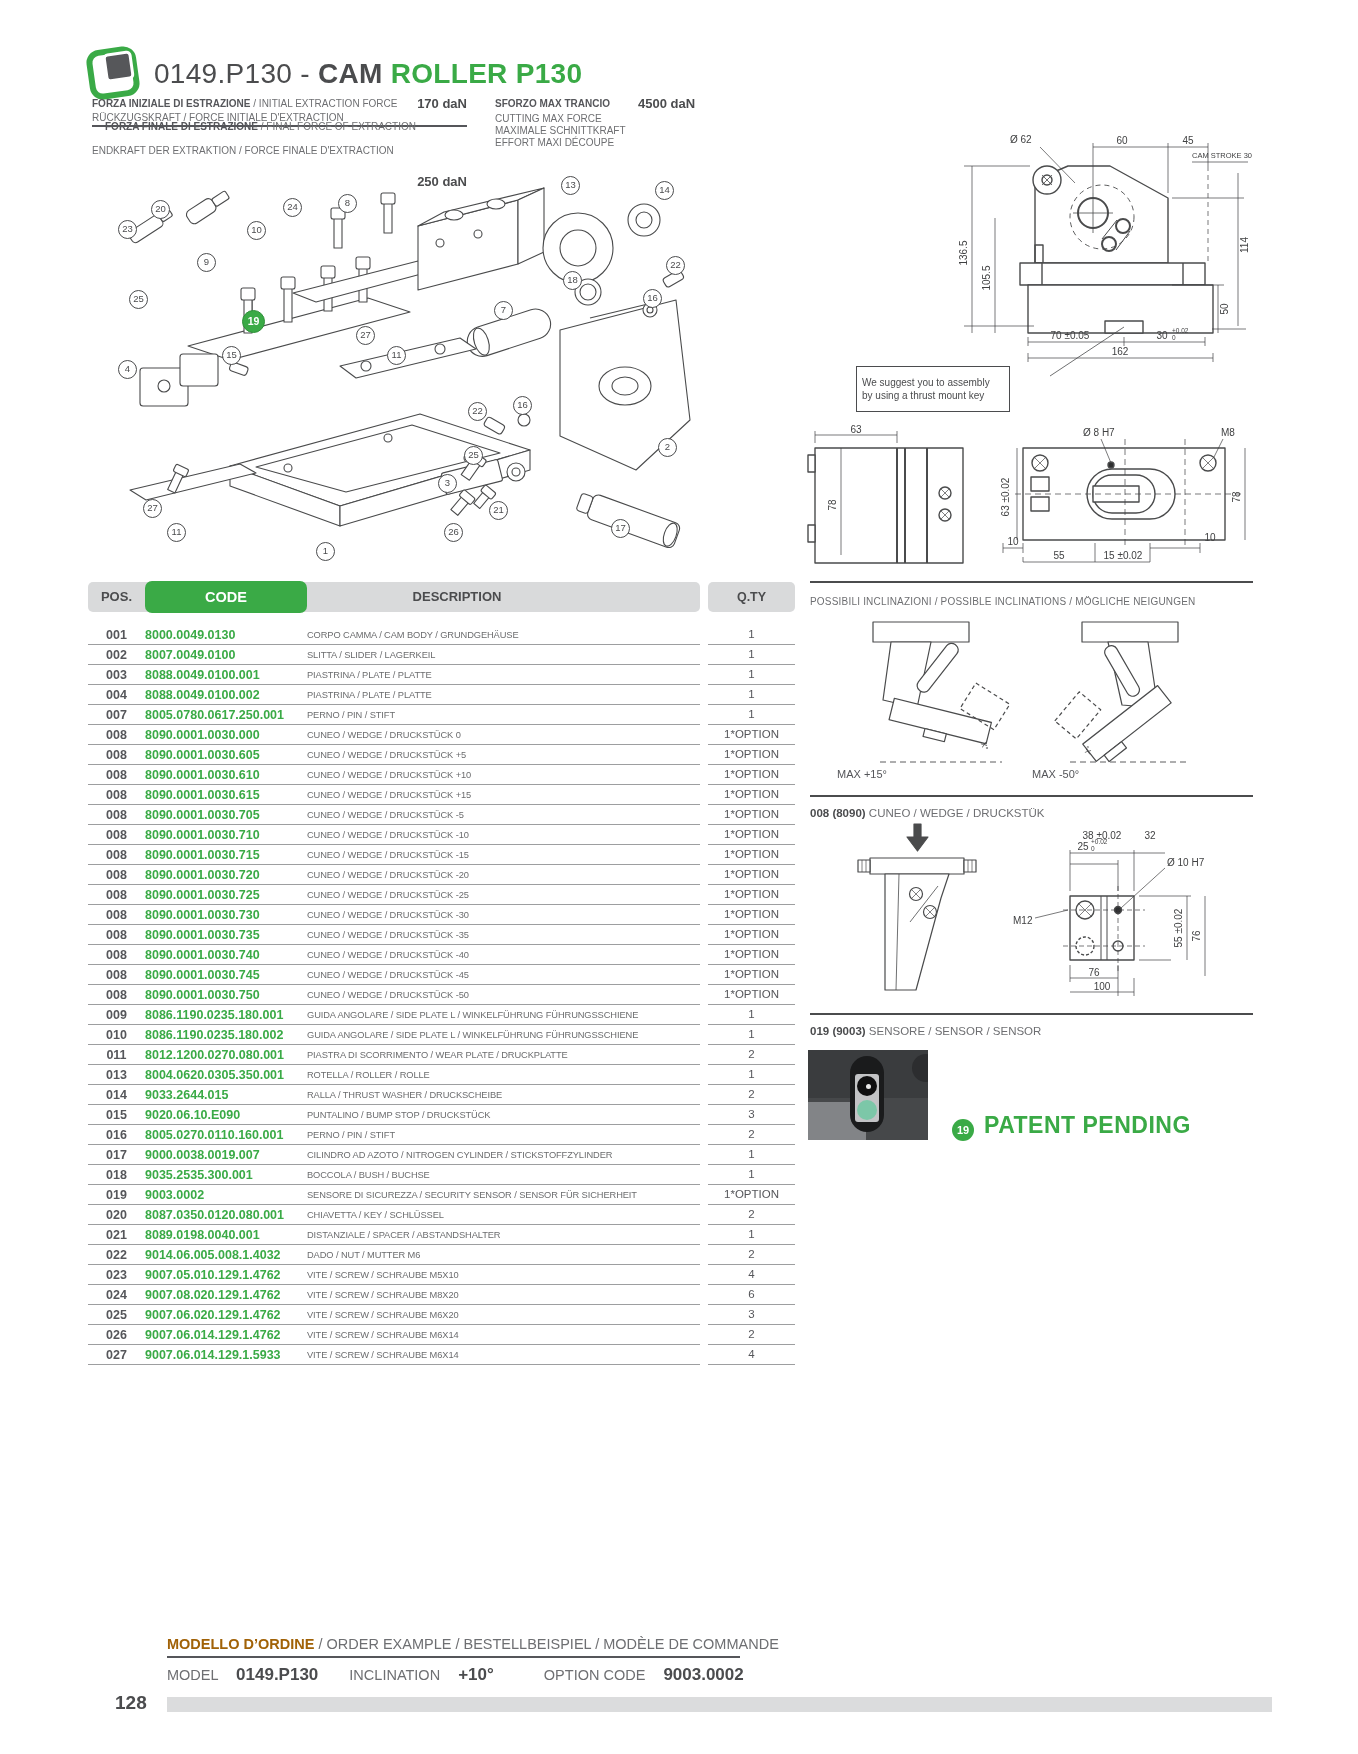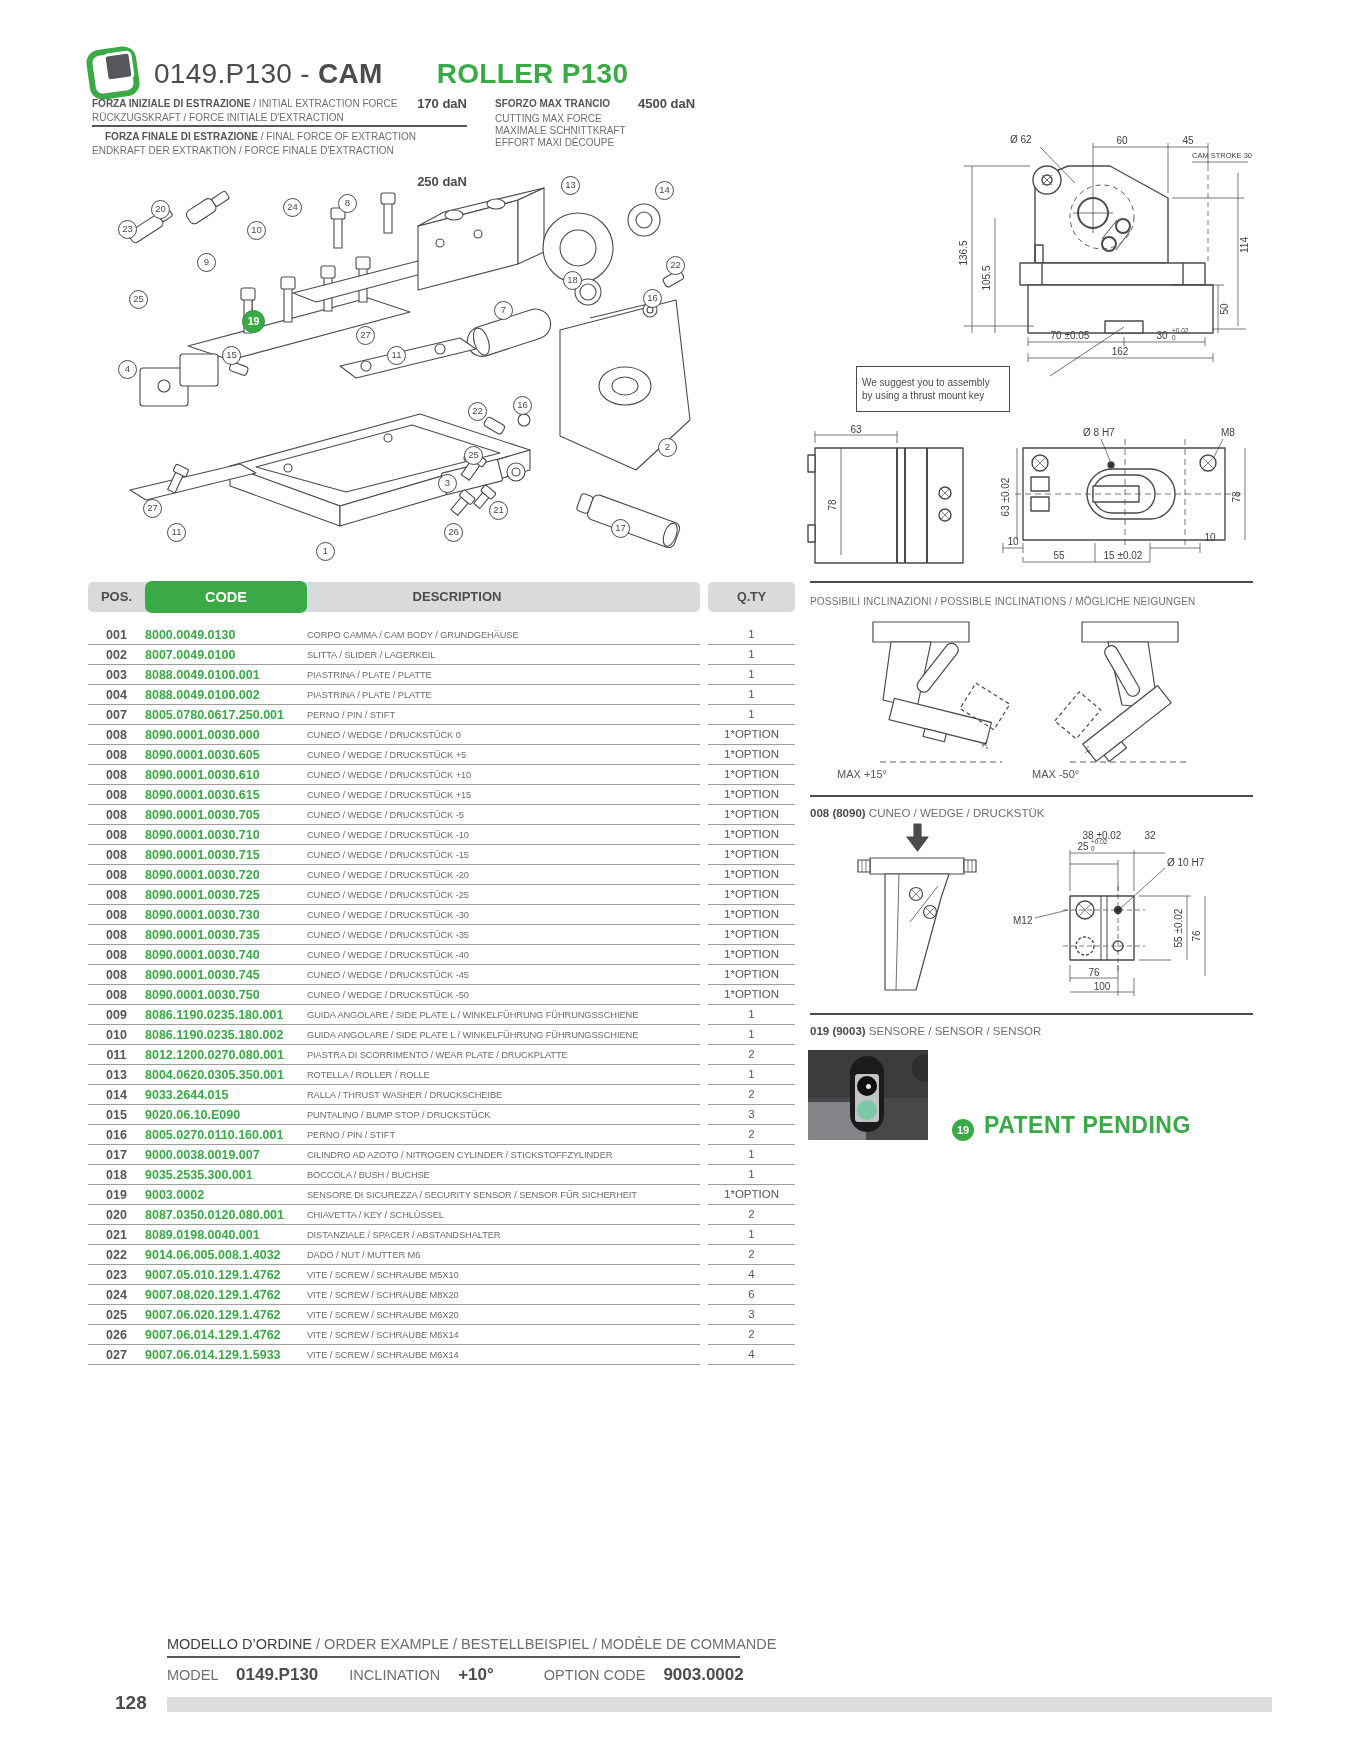--- a/index.html
+++ b/index.html
@@ -9,21 +9,21 @@
 
   
   .logo{left:88px;top:46px;width:50px;height:46px;}
   .logo-ring{position:absolute;left:0;top:2px;width:38px;height:38px;border:6px solid #3aaa46;
              border-radius:13px;transform:rotate(-8deg);}
   .logo-core{position:absolute;left:16px;top:6px;width:23px;height:23px;background:#56575a;
              border:3px solid #fff;border-radius:5px;transform:rotate(-8deg);}
   .title{left:154px;top:58px;font-size:28px;letter-spacing:.3px;white-space:nowrap;}
   .title .t-code{font-weight:400;color:#4b4c4e;}
   .title .t-bold{font-weight:700;color:#4b4c4e;}
-  .title .t-accent{font-weight:700;color:#3aaa46;margin-left:46px;}
+  .title .t-accent{font-weight:700;color:#3aaa46;}
 
   
   .spec{font-size:10px;color:#6e6f72;white-space:nowrap;}
   .spec b{color:#55565a;font-weight:700;}
   .spec-val{font-size:13px;font-weight:700;color:#4b4c4e;text-align:right;width:72px;}
   .spec-rule{background:#55565a;height:2px;}
 
   
   .callout{position:absolute;width:17px;height:17px;margin:-9px 0 0 -9px;border:1.2px solid #4b4c4e;
            border-radius:50%;background:#fff;font-size:9.5px;line-height:16px;text-align:center;
@@ -75,21 +75,21 @@
   .rm{position:absolute;left:0;top:0;width:612px;height:19px;border-bottom:1px solid #9d9ea0;
       display:flex;align-items:center;}
   .rq{position:absolute;left:620px;top:0;width:87px;height:19px;border-bottom:1px solid #9d9ea0;
       font-size:11.5px;color:#55565a;text-align:center;line-height:19px;}
   .c-pos{width:57px;text-align:center;font-weight:700;font-size:12.5px;color:#55565a;flex:none;}
   .c-code{width:162px;font-weight:700;font-size:12.5px;color:#3aaa46;flex:none;white-space:nowrap;}
   .c-desc{font-size:9.3px;color:#6b6c6e;white-space:nowrap;letter-spacing:-.1px;}
 
   
   .order-head{left:167px;top:1636px;font-size:14.5px;color:#6e6f72;white-space:nowrap;}
-  .order-head b{color:#404040;font-weight:400;}
+  .order-head b{color:#a16207;font-weight:700;}
   .order-rule{left:167px;top:1656px;width:573px;height:2px;background:#55565a;}
   .order-line{left:167px;top:1665px;white-space:nowrap;font-size:14.5px;color:#6e6f72;}
   .order-line .val{font-size:17px;font-weight:700;color:#4b4c4e;}
   .ml14{margin-left:14px;} .ml60{margin-left:27px;} .ml46{margin-left:46px;}
   .pageno{left:115px;top:1692px;font-size:19px;font-weight:700;color:#4b4c4e;}
   .footbar{left:167px;top:1697px;width:1105px;height:15px;background:#dbdcdd;}
 </style>
 </head>
 <body>
 
@@ -100,21 +100,21 @@
     <div class="logo-core"></div>
   </div>
   <div class="abs title">
     <span class="t-code">0149.P130</span><span class="t-code"> - </span><span class="t-bold">CAM </span><span class="t-accent">ROLLER P130</span>
   </div>
 
   <div class="abs spec" style="left:92px;top:98px;"><b>FORZA INIZIALE DI ESTRAZIONE</b><span> / INITIAL EXTRACTION FORCE</span></div>
   <div class="abs spec" style="left:92px;top:112px;">RÜCKZUGSKRAFT / FORCE INITIALE D'EXTRACTION</div>
   <div class="abs spec-val" style="left:395px;top:96px;">170 daN</div>
   <div class="abs spec-rule" style="left:92px;top:125px;width:375px;"></div>
-  <div class="abs spec" style="left:92px;top:131px;padding-left:13px;"><b>FORZA FINALE DI ESTRAZIONE</b><span> / FINAL FORCE OF EXTRACTION</span></div>
+  <div class="abs spec" style="left:92px;top:121px;padding-left:13px;"><b>FORZA FINALE DI ESTRAZIONE</b><span> / FINAL FORCE OF EXTRACTION</span></div>
   <div class="abs spec" style="left:92px;top:145px;">ENDKRAFT DER EXTRAKTION / FORCE FINALE D'EXTRACTION</div>
   <div class="abs spec-val" style="left:395px;top:129px;margin-top:45px;">250 daN</div>
 
   <div class="abs spec" style="left:495px;top:98px;"><b>SFORZO MAX TRANCIO</b></div>
   <div class="abs" style="left:638px;top:96px;font-size:13px;font-weight:700;color:#4b4c4e;">4500 daN</div>
   <div class="abs spec" style="left:495px;top:113px;">CUTTING MAX FORCE</div>
   <div class="abs spec" style="left:495px;top:125px;">MAXIMALE SCHNITTKRAFT</div>
   <div class="abs spec" style="left:495px;top:137px;">EFFORT MAXI DÉCOUPE</div>
 
   <div class="abs" style="left:88px;top:168px;width:627px;height:392px;">

